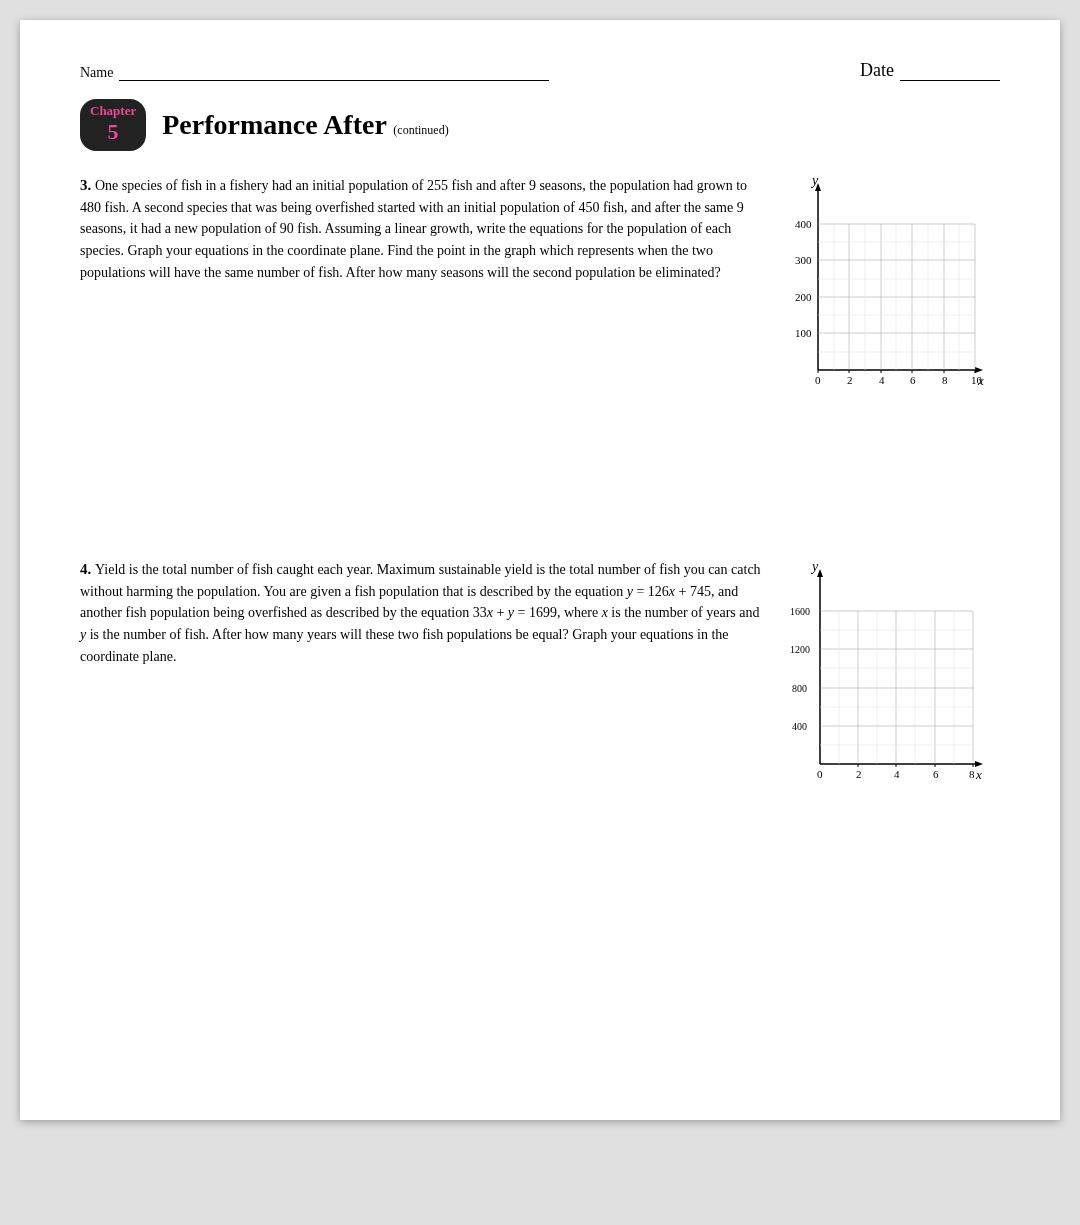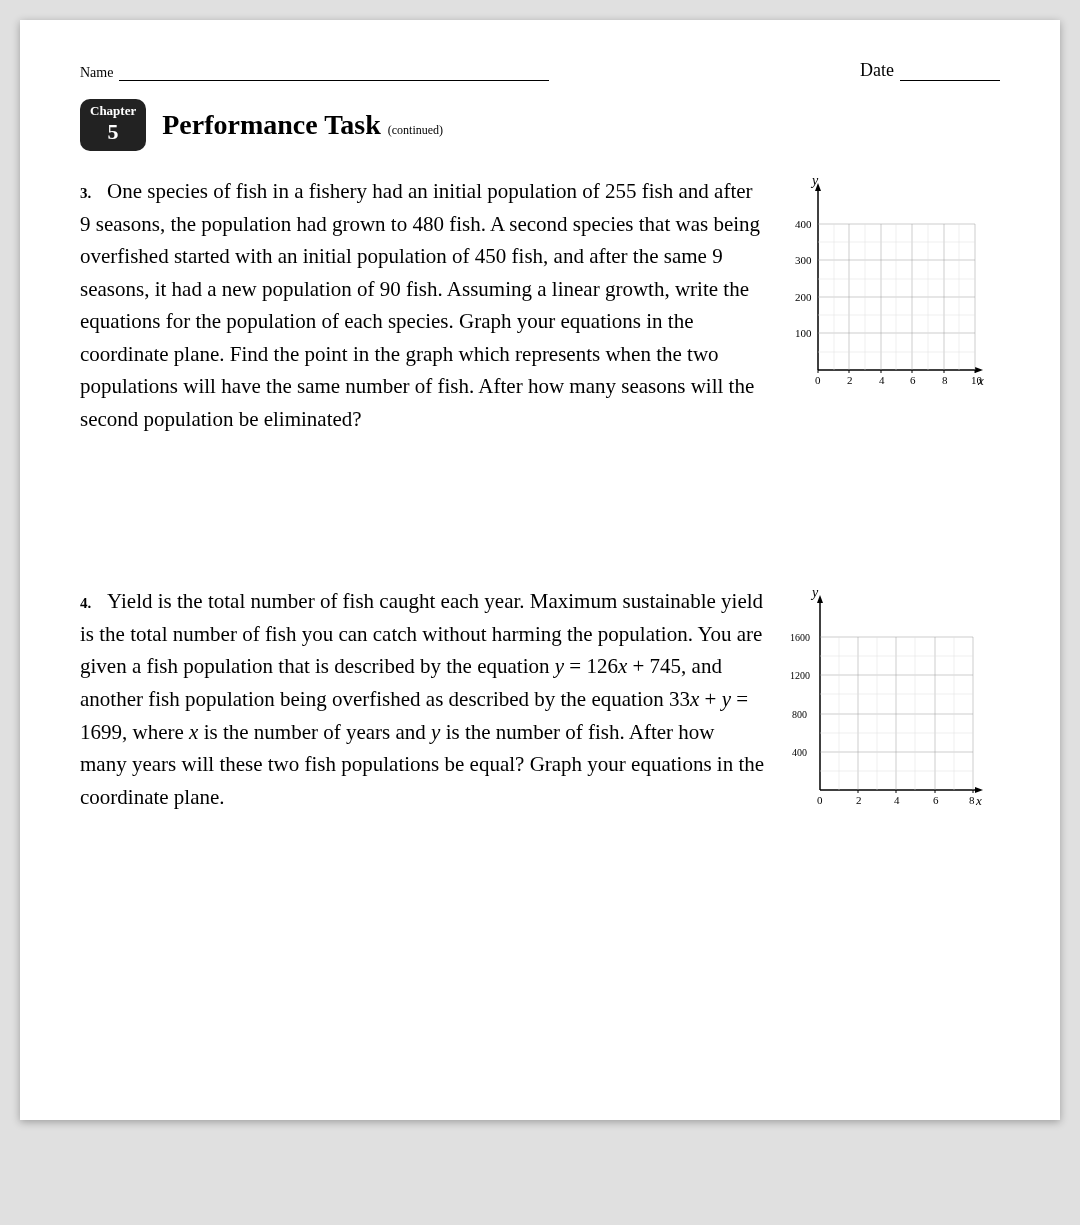--- a/index.html
+++ b/index.html
@@ -55,26 +55,26 @@
 
     
     .title-area {
       display: flex;
       align-items: center;
       gap: 16px;
       margin-bottom: 24px;
     }
     .chapter-badge {
       background: #222;
-      color: #ffffff;
+      color: #ec4899;
       font-size: 14px;
       font-weight: bold;
       text-align: center;
       padding: 4px 10px 6px 10px;
-      border-radius: 10px;
+      border-radius: 16px;
       line-height: 1.2;
       min-width: 60px;
     }
     .chapter-badge .chapter-word {
       font-size: 13px;
       font-weight: bold;
     }
     .chapter-badge .chapter-num {
       font-size: 22px;
       font-weight: bold;
@@ -95,23 +95,22 @@
       margin-bottom: 30px;
     }
     .question-left {
       flex: 1;
     }
     .question-number {
       font-weight: bold;
       font-size: 15px;
     }
     .question-text {
-      font-size: 21px;
+      font-size: 14px;
       line-height: 1.55;
-      margin-left: 12px;
     }
 
     
     .graph-container {
       flex-shrink: 0;
       width: 210px;
     }
 
     
     .spacer {
@@ -137,21 +136,21 @@
       <span class="date-line"></span>
     </div>
   </div>
 
   <div class="title-area">
     <div class="chapter-badge">
       <div class="chapter-word">Chapter</div>
       <div class="chapter-num">5</div>
     </div>
     <div class="title-text">
-      <span>Performance Task</span>
+      <span>Performance After</span>
       <span class="title-continued">(continued)</span>
     </div>
   </div>
 
   <div class="question-block">
     <div class="question-left">
       <span class="question-number">3.&nbsp;</span><span class="question-text">One species of fish in a fishery had an initial population of 255 fish and after 9 seasons, the population had grown to 480 fish. A second species that was being overfished started with an initial population of 450 fish, and after the same 9 seasons, it had a new population of 90 fish. Assuming a linear growth, write the equations for the population of each species. Graph your equations in the coordinate plane. Find the point in the graph which represents when the two populations will have the same number of fish. After how many seasons will the second population be eliminated?</span>
     </div>
     <div class="graph-container">
       

